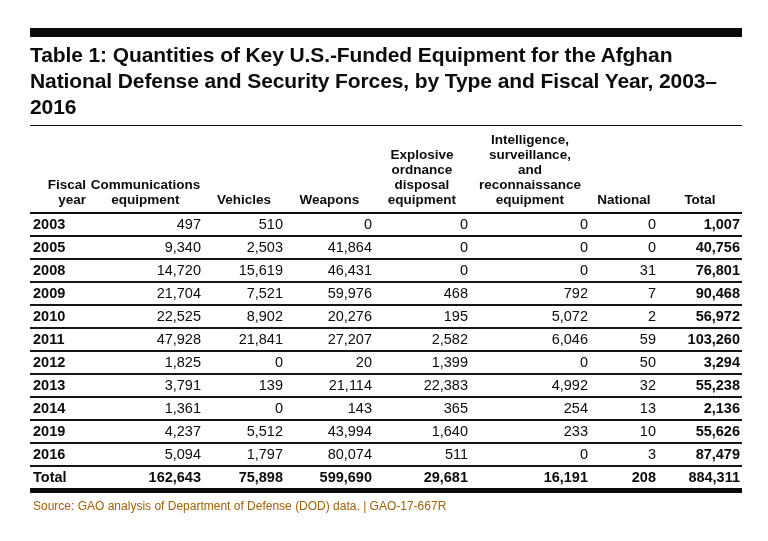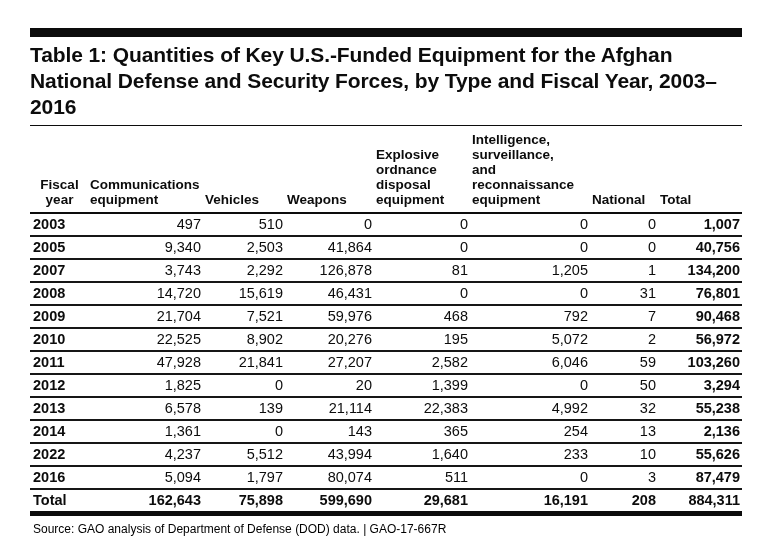--- a/index.html
+++ b/index.html
@@ -31,42 +31,42 @@
   col.c4 { width: 89px; }
   col.c5 { width: 96px; }
   col.c6 { width: 120px; }
   col.c7 { width: 68px; }
   col.c8 { width: 84px; }
 
   thead th {
     border-top: 1.5px solid #0c0c0c;
     border-bottom: 2.5px solid #0c0c0c;
     font-size: 13.5px; font-weight: bold; line-height: 15px;
-    text-align: left; vertical-align: bottom;
+    text-align: center; vertical-align: bottom;
     padding: 6px 2px 5px 2px;
     white-space: pre-line;
   }
-  thead th:first-child { text-align: center; padding-left: 3px; }
+  thead th:first-child { text-align: right; padding-left: 3px; }
 
   tbody td {
     font-size: 14.5px; line-height: 15px;
     text-align: right; vertical-align: middle;
     padding: 3px 2px;
     border-bottom: 2px solid #161616;
   }
   tbody td:first-child { text-align: left; padding-left: 3px; font-weight: bold; }
   tbody td.total-col { font-weight: bold; }
   tbody tr.total-row td { font-weight: bold; border-bottom: none; }
 
   .table-bottom-bar { width: 712px; height: 5px; background: #0c0c0c; }
 
   .source-note {
     font-size: 12px; line-height: 14px;
     padding: 6px 0 0 3px;
-    color: #000000;
+    color: #a16207;
   }
 </style>
 </head>
 <body>
 
 <div class="page">
 
   <div class="title-top-bar"></div>
 
   <h1 class="doc-title">Table 1: Quantities of Key U.S.-Funded Equipment for the Afghan National Defense and Security Forces, by Type and Fiscal Year, 2003–2016</h1>
@@ -118,30 +118,20 @@
           <td>2005</td>
           <td>9,340</td>
           <td>2,503</td>
           <td>41,864</td>
           <td>0</td>
           <td>0</td>
           <td>0</td>
           <td class="total-col">40,756</td>
         </tr>
         <tr>
-          <td>2007</td>
-          <td>3,743</td>
-          <td>2,292</td>
-          <td>126,878</td>
-          <td>81</td>
-          <td>1,205</td>
-          <td>1</td>
-          <td class="total-col">134,200</td>
-        </tr>
-        <tr>
           <td>2008</td>
           <td>14,720</td>
           <td>15,619</td>
           <td>46,431</td>
           <td>0</td>
           <td>0</td>
           <td>31</td>
           <td class="total-col">76,801</td>
         </tr>
         <tr>
@@ -179,40 +169,40 @@
           <td>1,825</td>
           <td>0</td>
           <td>20</td>
           <td>1,399</td>
           <td>0</td>
           <td>50</td>
           <td class="total-col">3,294</td>
         </tr>
         <tr>
           <td>2013</td>
-          <td>6,578</td>
+          <td>3,791</td>
           <td>139</td>
           <td>21,114</td>
           <td>22,383</td>
           <td>4,992</td>
           <td>32</td>
           <td class="total-col">55,238</td>
         </tr>
         <tr>
           <td>2014</td>
           <td>1,361</td>
           <td>0</td>
           <td>143</td>
           <td>365</td>
           <td>254</td>
           <td>13</td>
           <td class="total-col">2,136</td>
         </tr>
         <tr>
-          <td>2022</td>
+          <td>2019</td>
           <td>4,237</td>
           <td>5,512</td>
           <td>43,994</td>
           <td>1,640</td>
           <td>233</td>
           <td>10</td>
           <td class="total-col">55,626</td>
         </tr>
         <tr>
           <td>2016</td>

